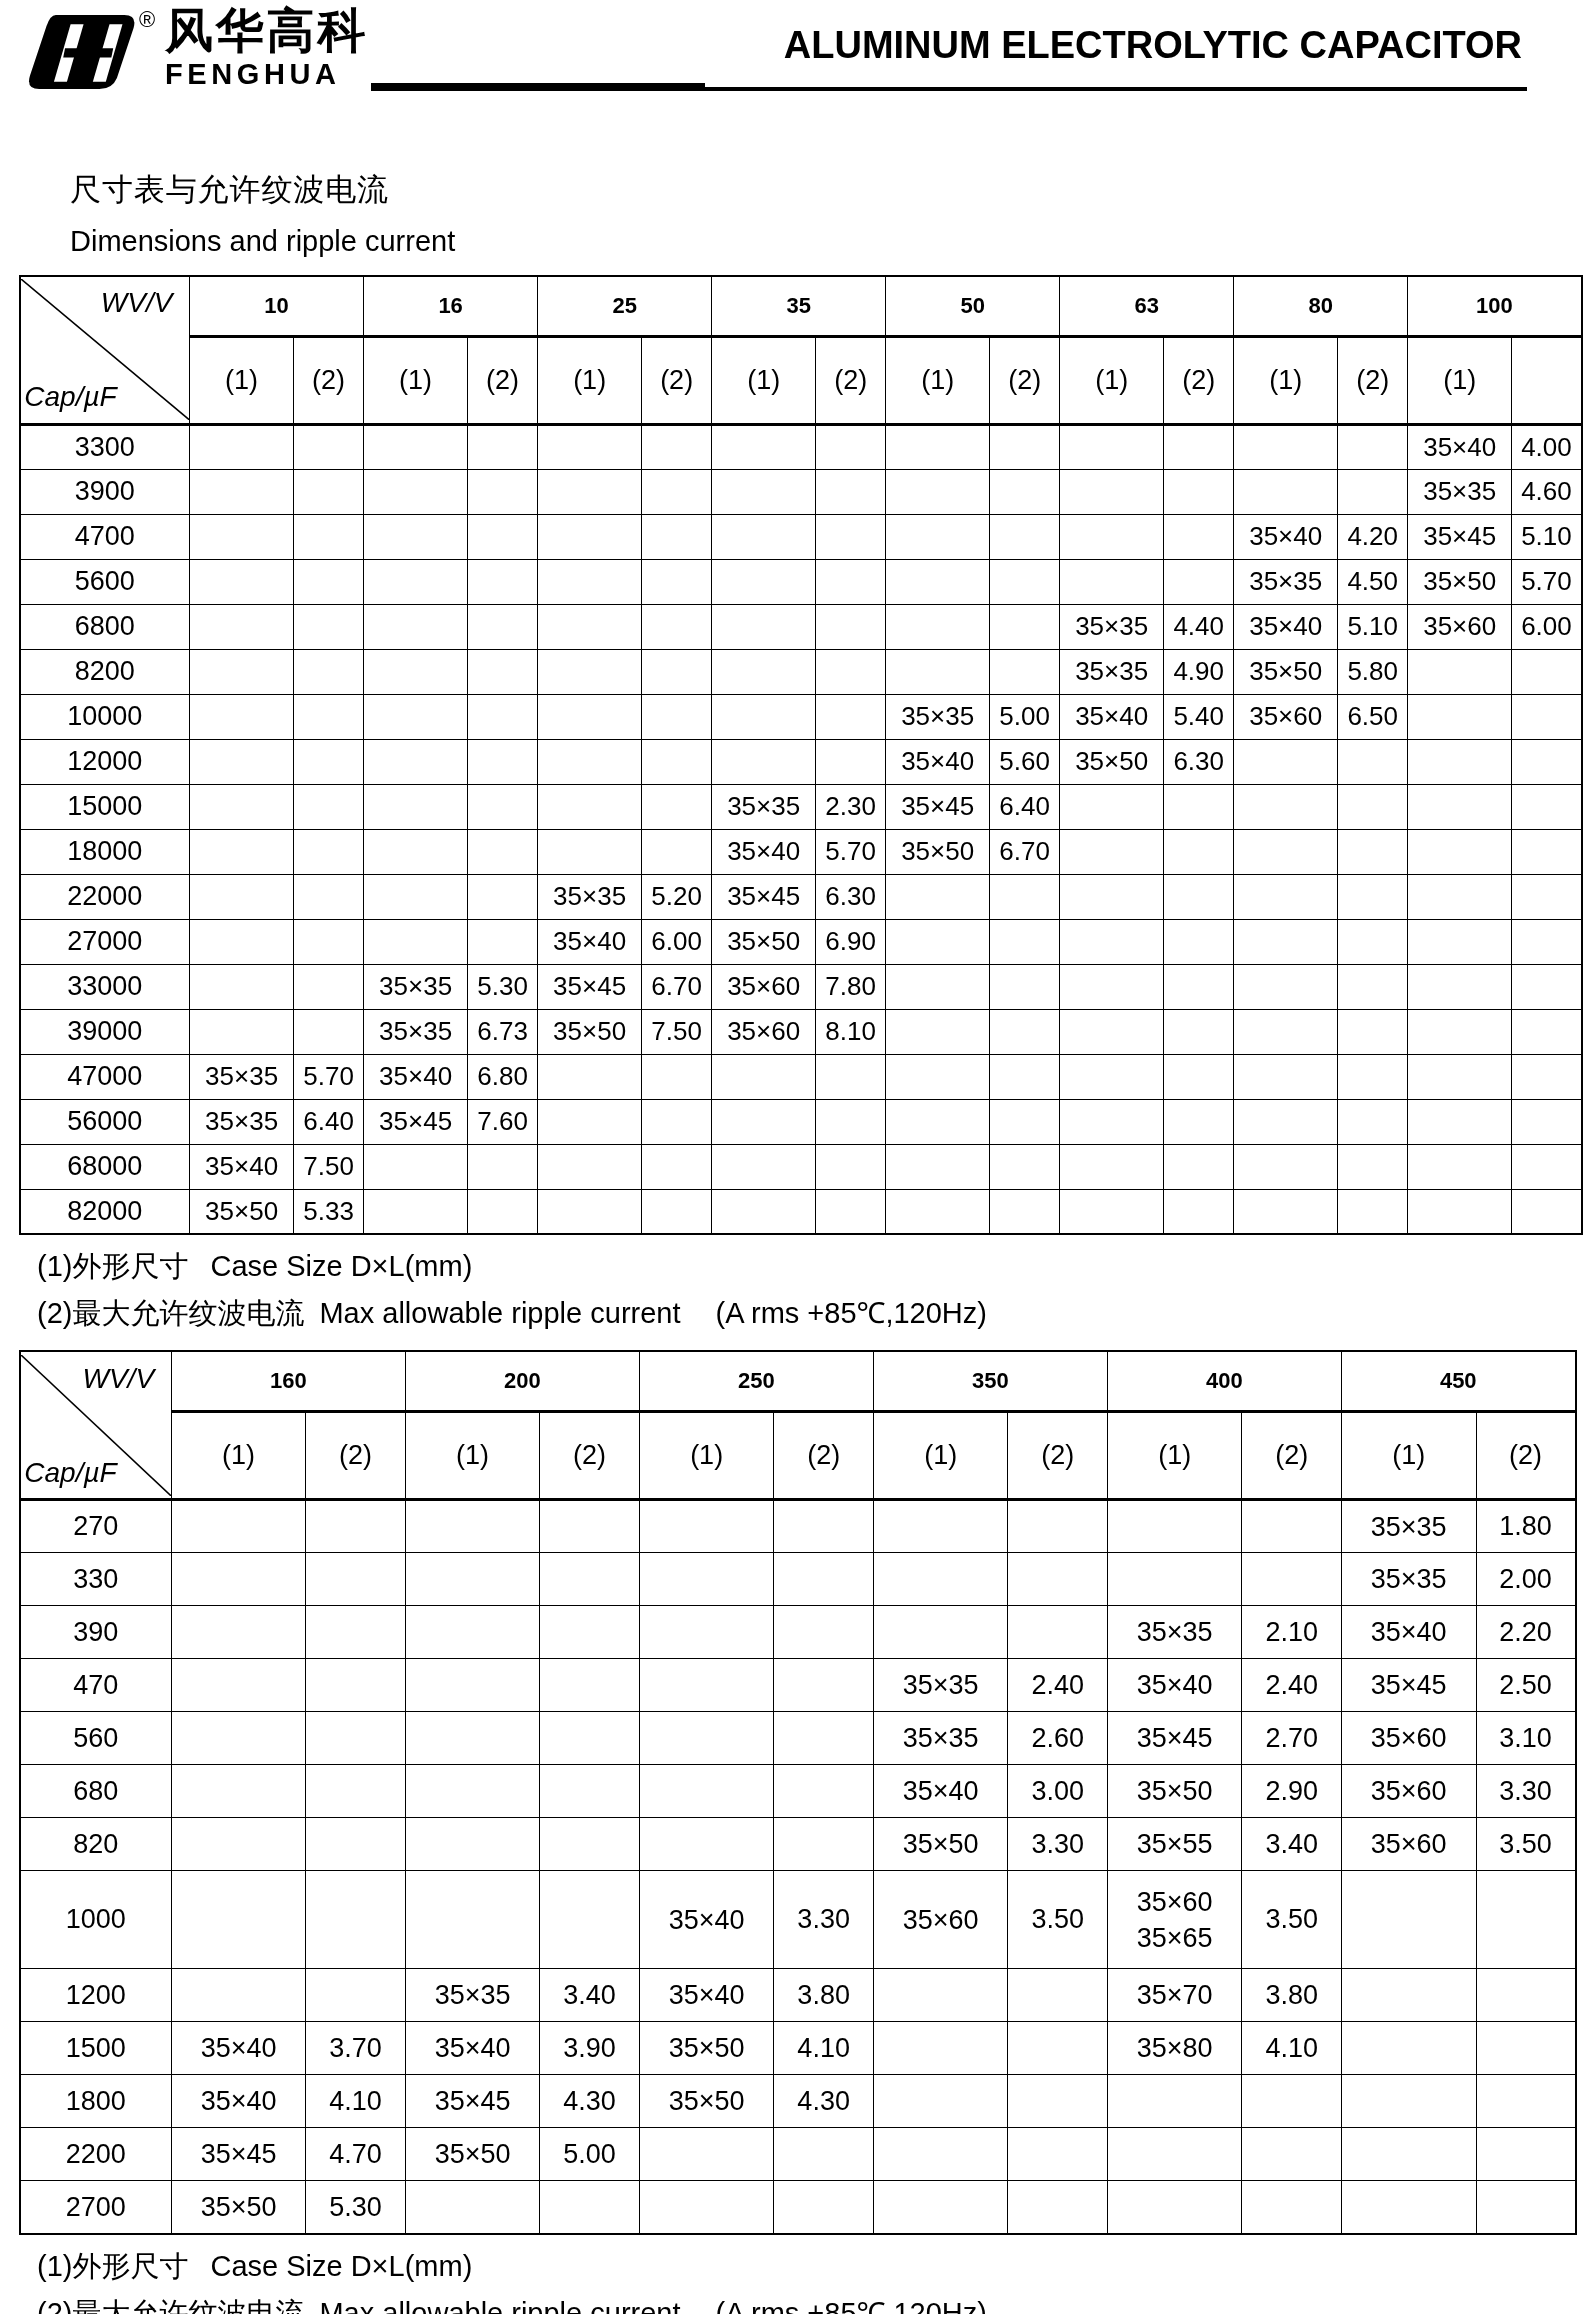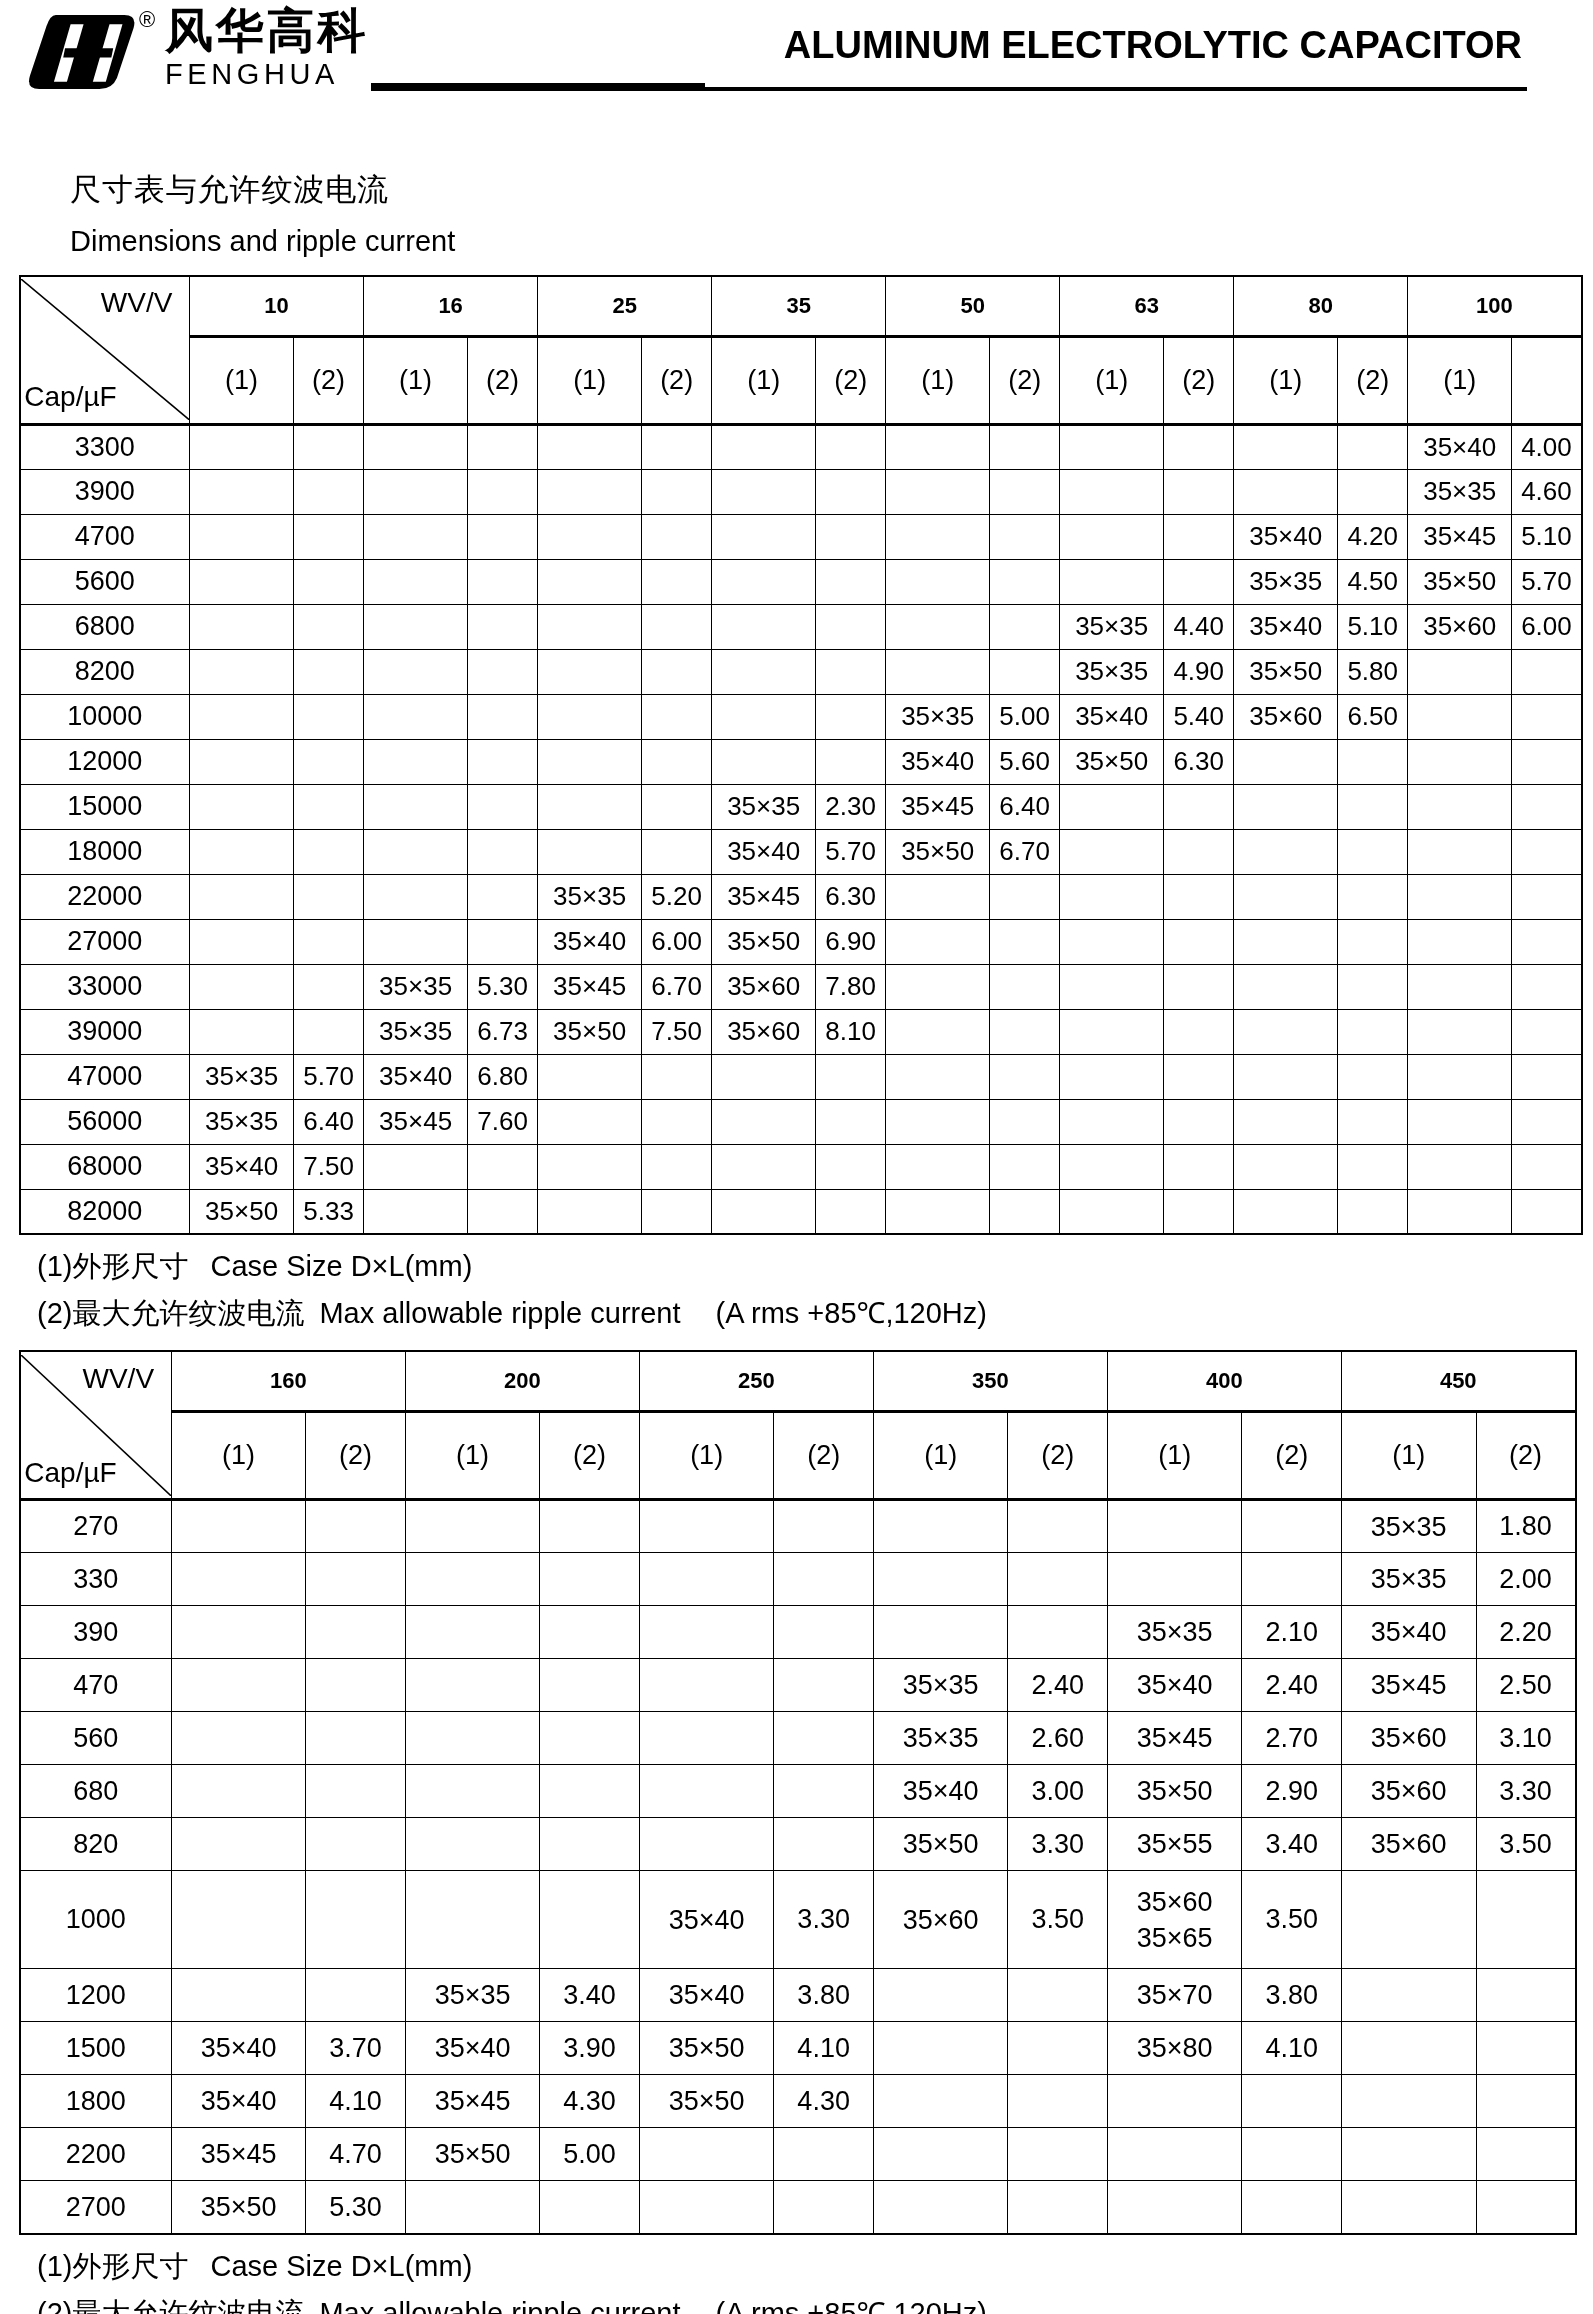--- a/index.html
+++ b/index.html
@@ -6,36 +6,36 @@
   body{
     width:1594px;height:2314px;background:#ffffff;color:#000;
     font-family:"Liberation Sans", sans-serif;position:relative;
   }
   
   .page-header{position:relative;height:95px;}
   .logo{position:absolute;left:28px;top:13px;width:113px;height:78px;}
   .reg-mark{position:absolute;left:139px;top:7.4px;font-size:22px;}
   .brand{position:absolute;left:165px;top:7.4px;}
   .brand-cn{font-size:48px;font-weight:bold;letter-spacing:2.8px;line-height:1.0;}
-  .brand-en{font-size:29px;letter-spacing:4.6px;margin-top:2.8px;}
+  .brand-en{font-size:29px;letter-spacing:4.6px;margin-top:2.8px;font-weight:bold;}
   .doc-title{position:absolute;right:72px;top:24px;font-size:38px;font-weight:bold;white-space:nowrap;}
   .rule{position:absolute;top:83px;left:371px;right:67px;display:flex;align-items:flex-end;}
   .rule-thick{width:334px;height:8.3px;background:#000;}
   .rule-thin{flex:1;height:4.6px;background:#000;}
   
   .section-titles{margin:74px 0 0 70px;}
   .sec-cn{font-size:31px;letter-spacing:0.9px;}
   .sec-en{font-size:29px;margin-top:14px;}
   
   table{margin:16.7px 0 0 18.6px;width:1558px;table-layout:fixed;border-collapse:collapse;border:2.8px solid #000;}
   th,td{border:1.9px solid #000;text-align:center;vertical-align:middle;padding:0;font-weight:normal;overflow:hidden;}
   thead th.vh{height:58px;font-size:22px;border-bottom:3.7px solid #000;font-weight:bold;}
   thead th.sh{height:85px;font-size:27px;border-bottom:3.7px solid #000;}
   th.corner{border-bottom:3.7px solid #000;}
-  .corner-box{position:relative;width:100%;height:141px;}
+  .corner-box{position:relative;width:100%;height:141px;font-style:italic;}
   .corner-box svg{position:absolute;left:0;top:0;width:100%;height:100%;display:block;}
   .corner-box line{stroke:#000;stroke-width:1.6px;}
   .corner-wv{position:absolute;top:8.3px;right:16.7px;font-size:28px;}
   .corner-cap{position:absolute;bottom:7.4px;left:3.7px;font-size:28px;}
   tbody td{font-size:26px;}
   td.capcell{font-size:27px;}
   td.case{white-space:pre-line;line-height:1.35;}
   #table1 tbody tr{height:45px;}
   #table2 tbody tr{height:53px;}
   #table2 tbody tr.tall{height:98px;}

